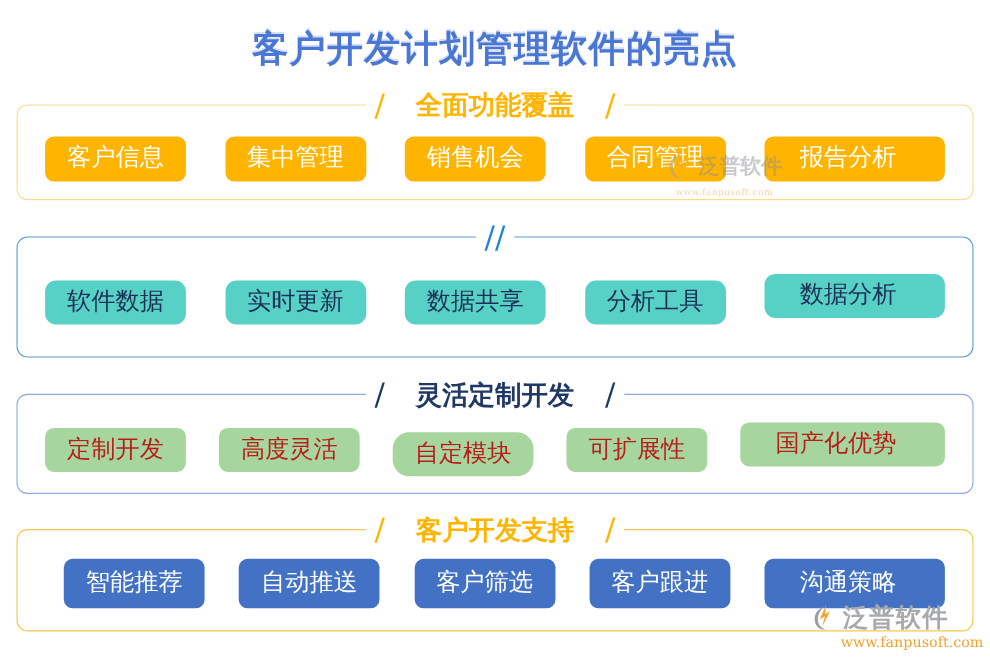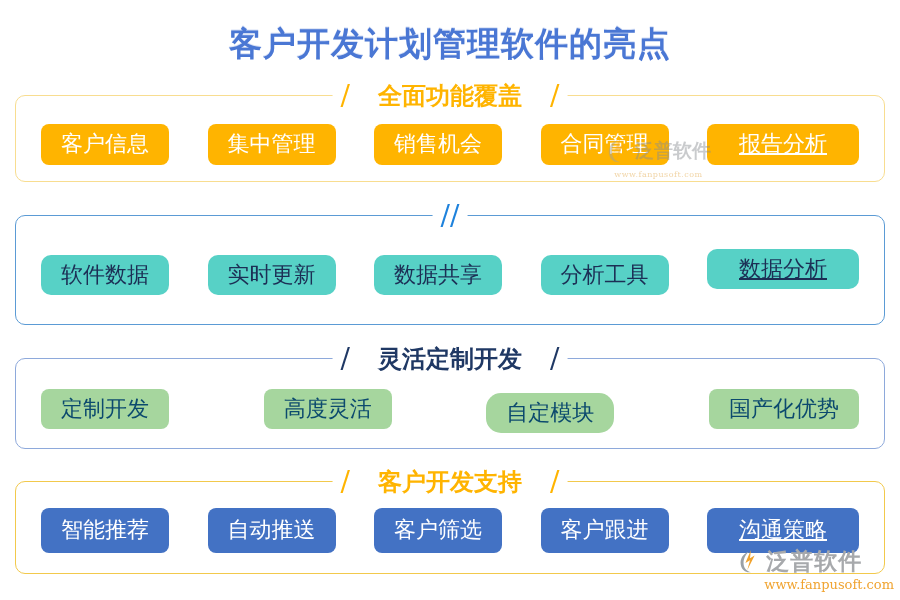--- a/index.html
+++ b/index.html
@@ -26,43 +26,43 @@
   .panel-title .heading-text{margin:0 28px;}
   .btn-row{
     display:flex;justify-content:space-between;align-items:center;
     height:100%;padding:0 25px;box-sizing:border-box;
   }
   .btn{
     font-size:22px;line-height:1.2;padding:7px 20px;border-radius:8px;
     white-space:nowrap;border:none;cursor:pointer;
     font-family:"DejaVu Serif","Liberation Serif",serif;
   }
-  .btn:nth-child(5){padding-left:32px;padding-right:32px;text-decoration:underline;}
+  .btn:nth-child(5){padding-left:32px;padding-right:44px;}
   
   .s1{top:95px;height:85px;border-color:var(--border-yellow-light);}
   .s1 .panel-title{color:var(--accent-orange);}
   .s1 .btn{background:var(--chip-yellow);color:#fff;}
   .s1 .btn-row{padding-top:12px;gap:19px;}
   
   .s2{top:215px;height:108px;border-color:var(--border-blue);}
   .s2 .panel-title{color:var(--header-blue);}
   .s2 .btn{background:var(--chip-teal);color:var(--chip-teal-text);border-radius:10px;}
   .s2 .btn-row{padding-top:10px;}
   .s2 .btn:nth-child(5){transform:translateY(-6px);}
   
   .s3{top:358px;height:89px;border-color:var(--border-periwinkle);}
   .s3 .panel-title{color:var(--header-navy);}
-  .s3 .btn{background:var(--chip-green);color:#0c4a6e;}
+  .s3 .btn{background:var(--chip-green);color:#b91c1c;}
   .s3 .btn-row{padding-top:11px;}
   .s3 .btn:nth-child(3){transform:translateY(4px);border-radius:15px;}
   .s3 .btn:nth-child(5){transform:translateY(-5px);}
   
   .s4{top:481px;height:91px;border-color:var(--border-gold);}
   .s4 .panel-title{color:var(--accent-orange);}
-  .s4 .btn{background:var(--chip-blue);color:#fff;padding-top:9px;padding-bottom:9px;}
+  .s4 .btn{background:var(--chip-blue);color:#fff;padding-top:9px;padding-bottom:9px;margin-left:17px;}
   .s4 .btn-row{padding-top:6px;}
   
   .wm-inline{
     position:absolute;left:606px;top:136px;display:flex;align-items:center;gap:4px;
     opacity:.45;z-index:5;pointer-events:none;flex-direction:column;
   }
   .wm-inline .wm-top{display:flex;align-items:center;gap:3px;}
   .wm-inline .wm-brand{font-size:19px;font-weight:bold;color:#8a8d91;}
   .wm-inline .wm-url{font-size:8px;color:#e0a13a;letter-spacing:.5px;}
   .wm-corner{
@@ -113,20 +113,21 @@
   <div class="panel s3">
     <div class="panel-title">
       <span class="decor-slash">/</span>
       <span class="heading-text">灵活定制开发</span>
       <span class="decor-slash">/</span>
     </div>
     <div class="btn-row">
       <button class="btn">定制开发</button>
       <button class="btn">高度灵活</button>
       <button class="btn">自定模块</button>
+      <button class="btn">可扩展性</button>
       <button class="btn">国产化优势</button>
     </div>
   </div>
 
   <div class="panel s4">
     <div class="panel-title">
       <span class="decor-slash">/</span>
       <span class="heading-text">客户开发支持</span>
       <span class="decor-slash">/</span>
     </div>

